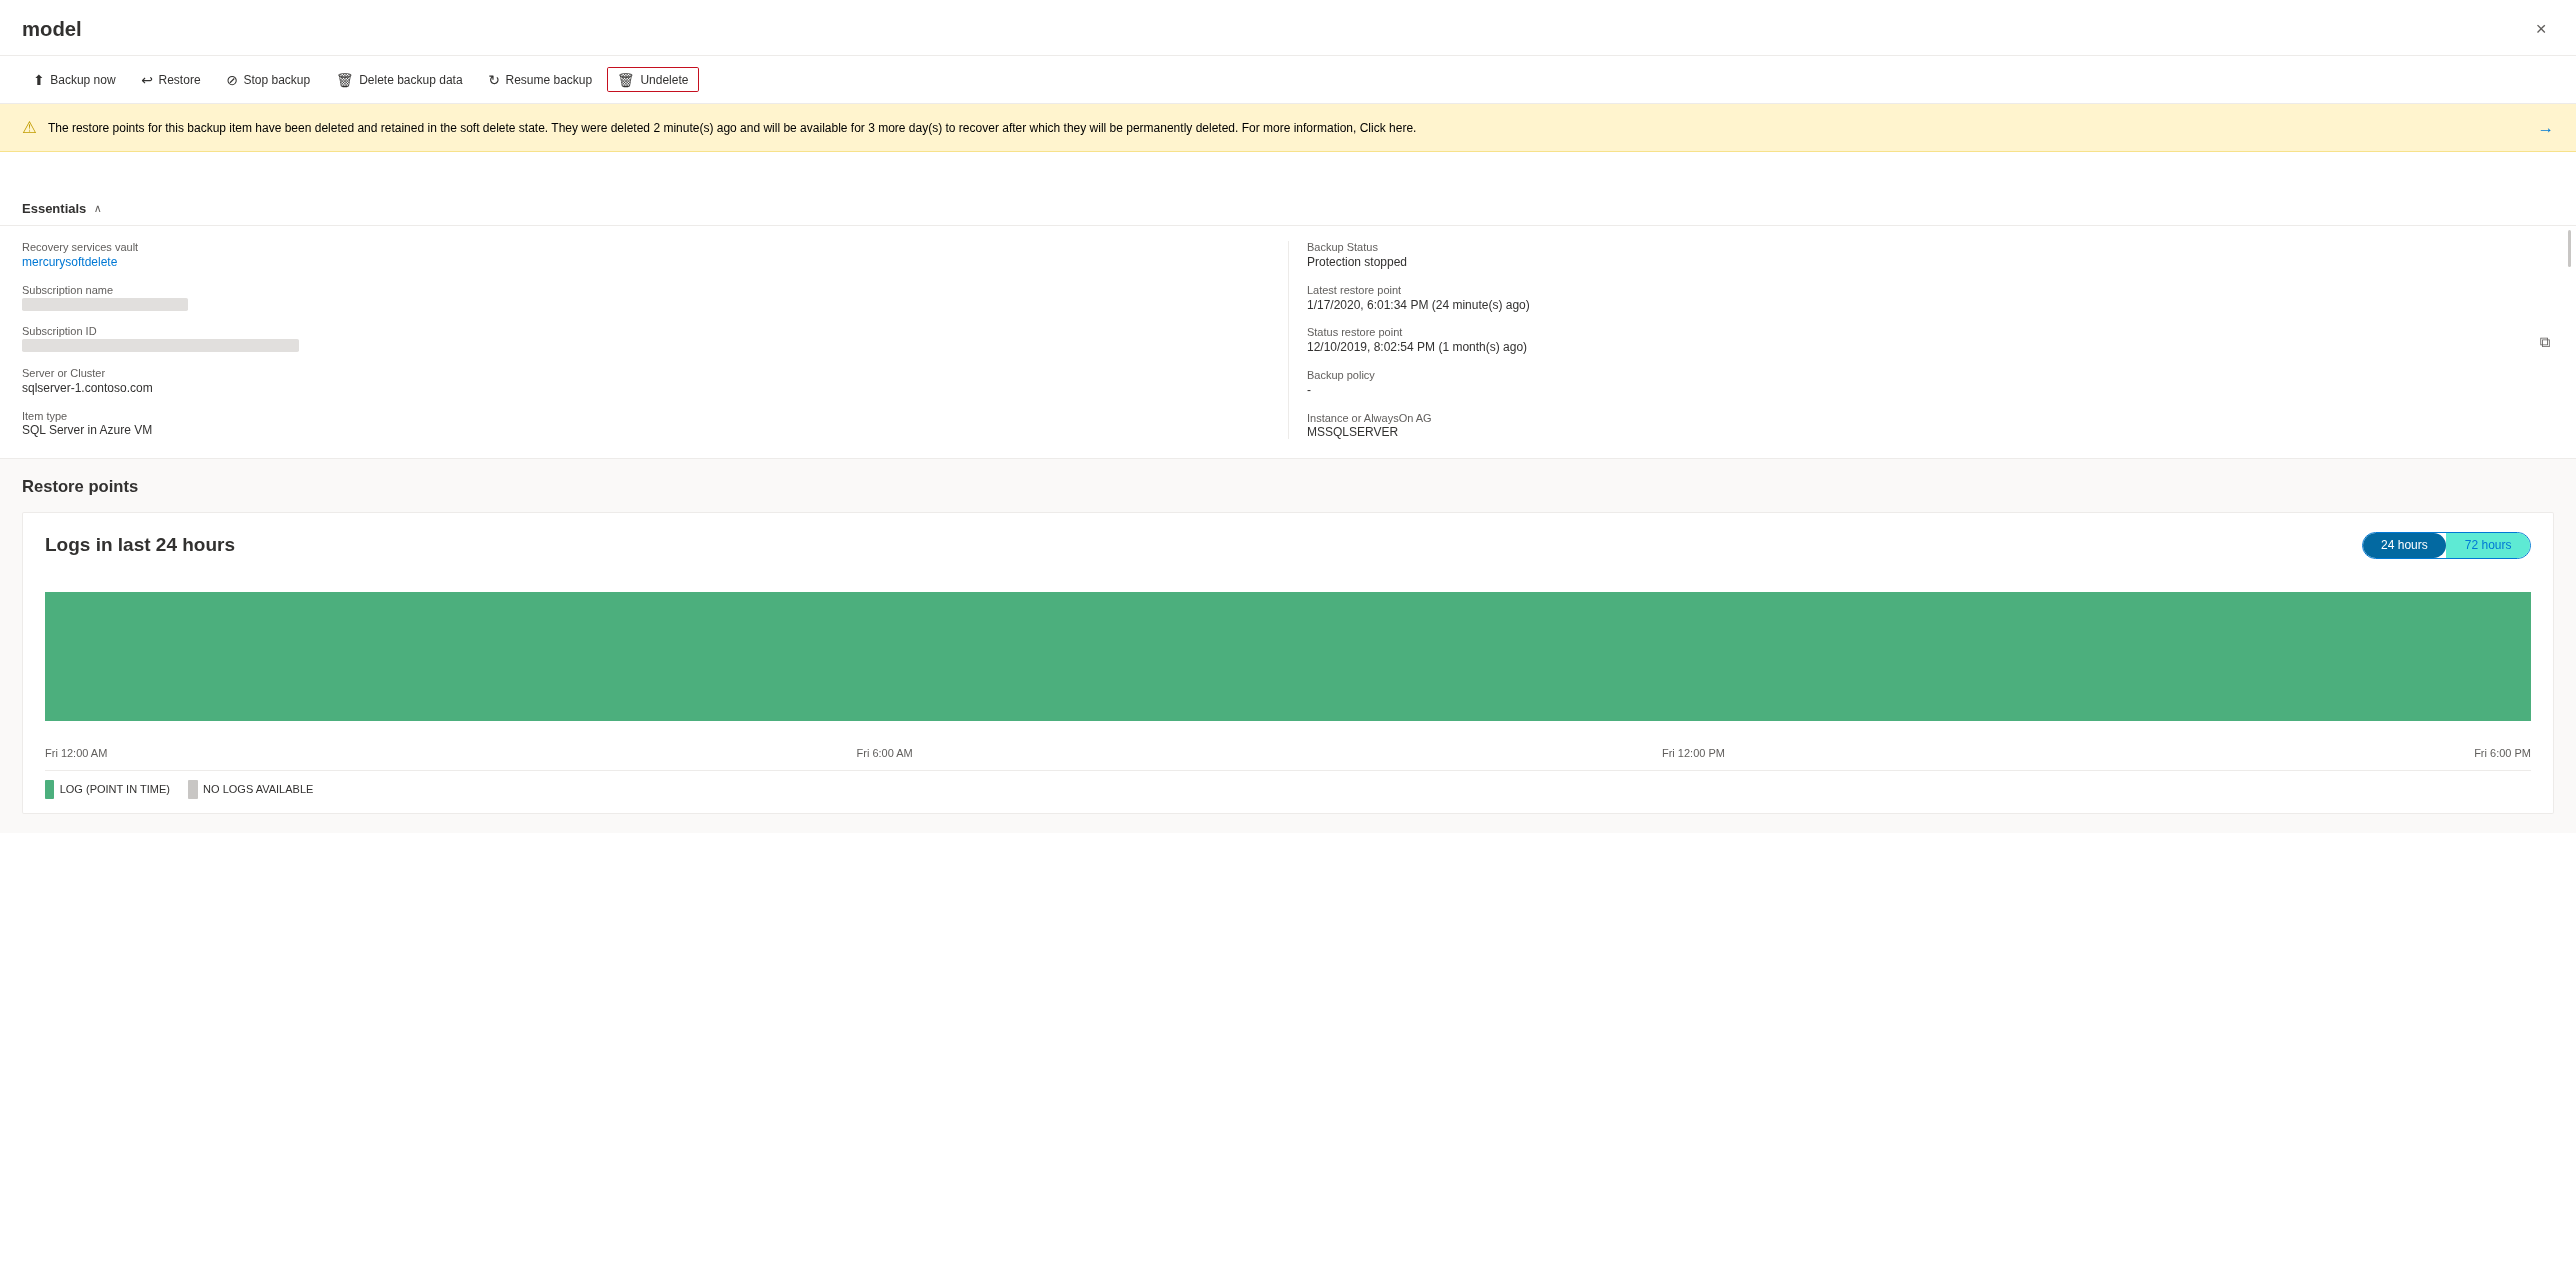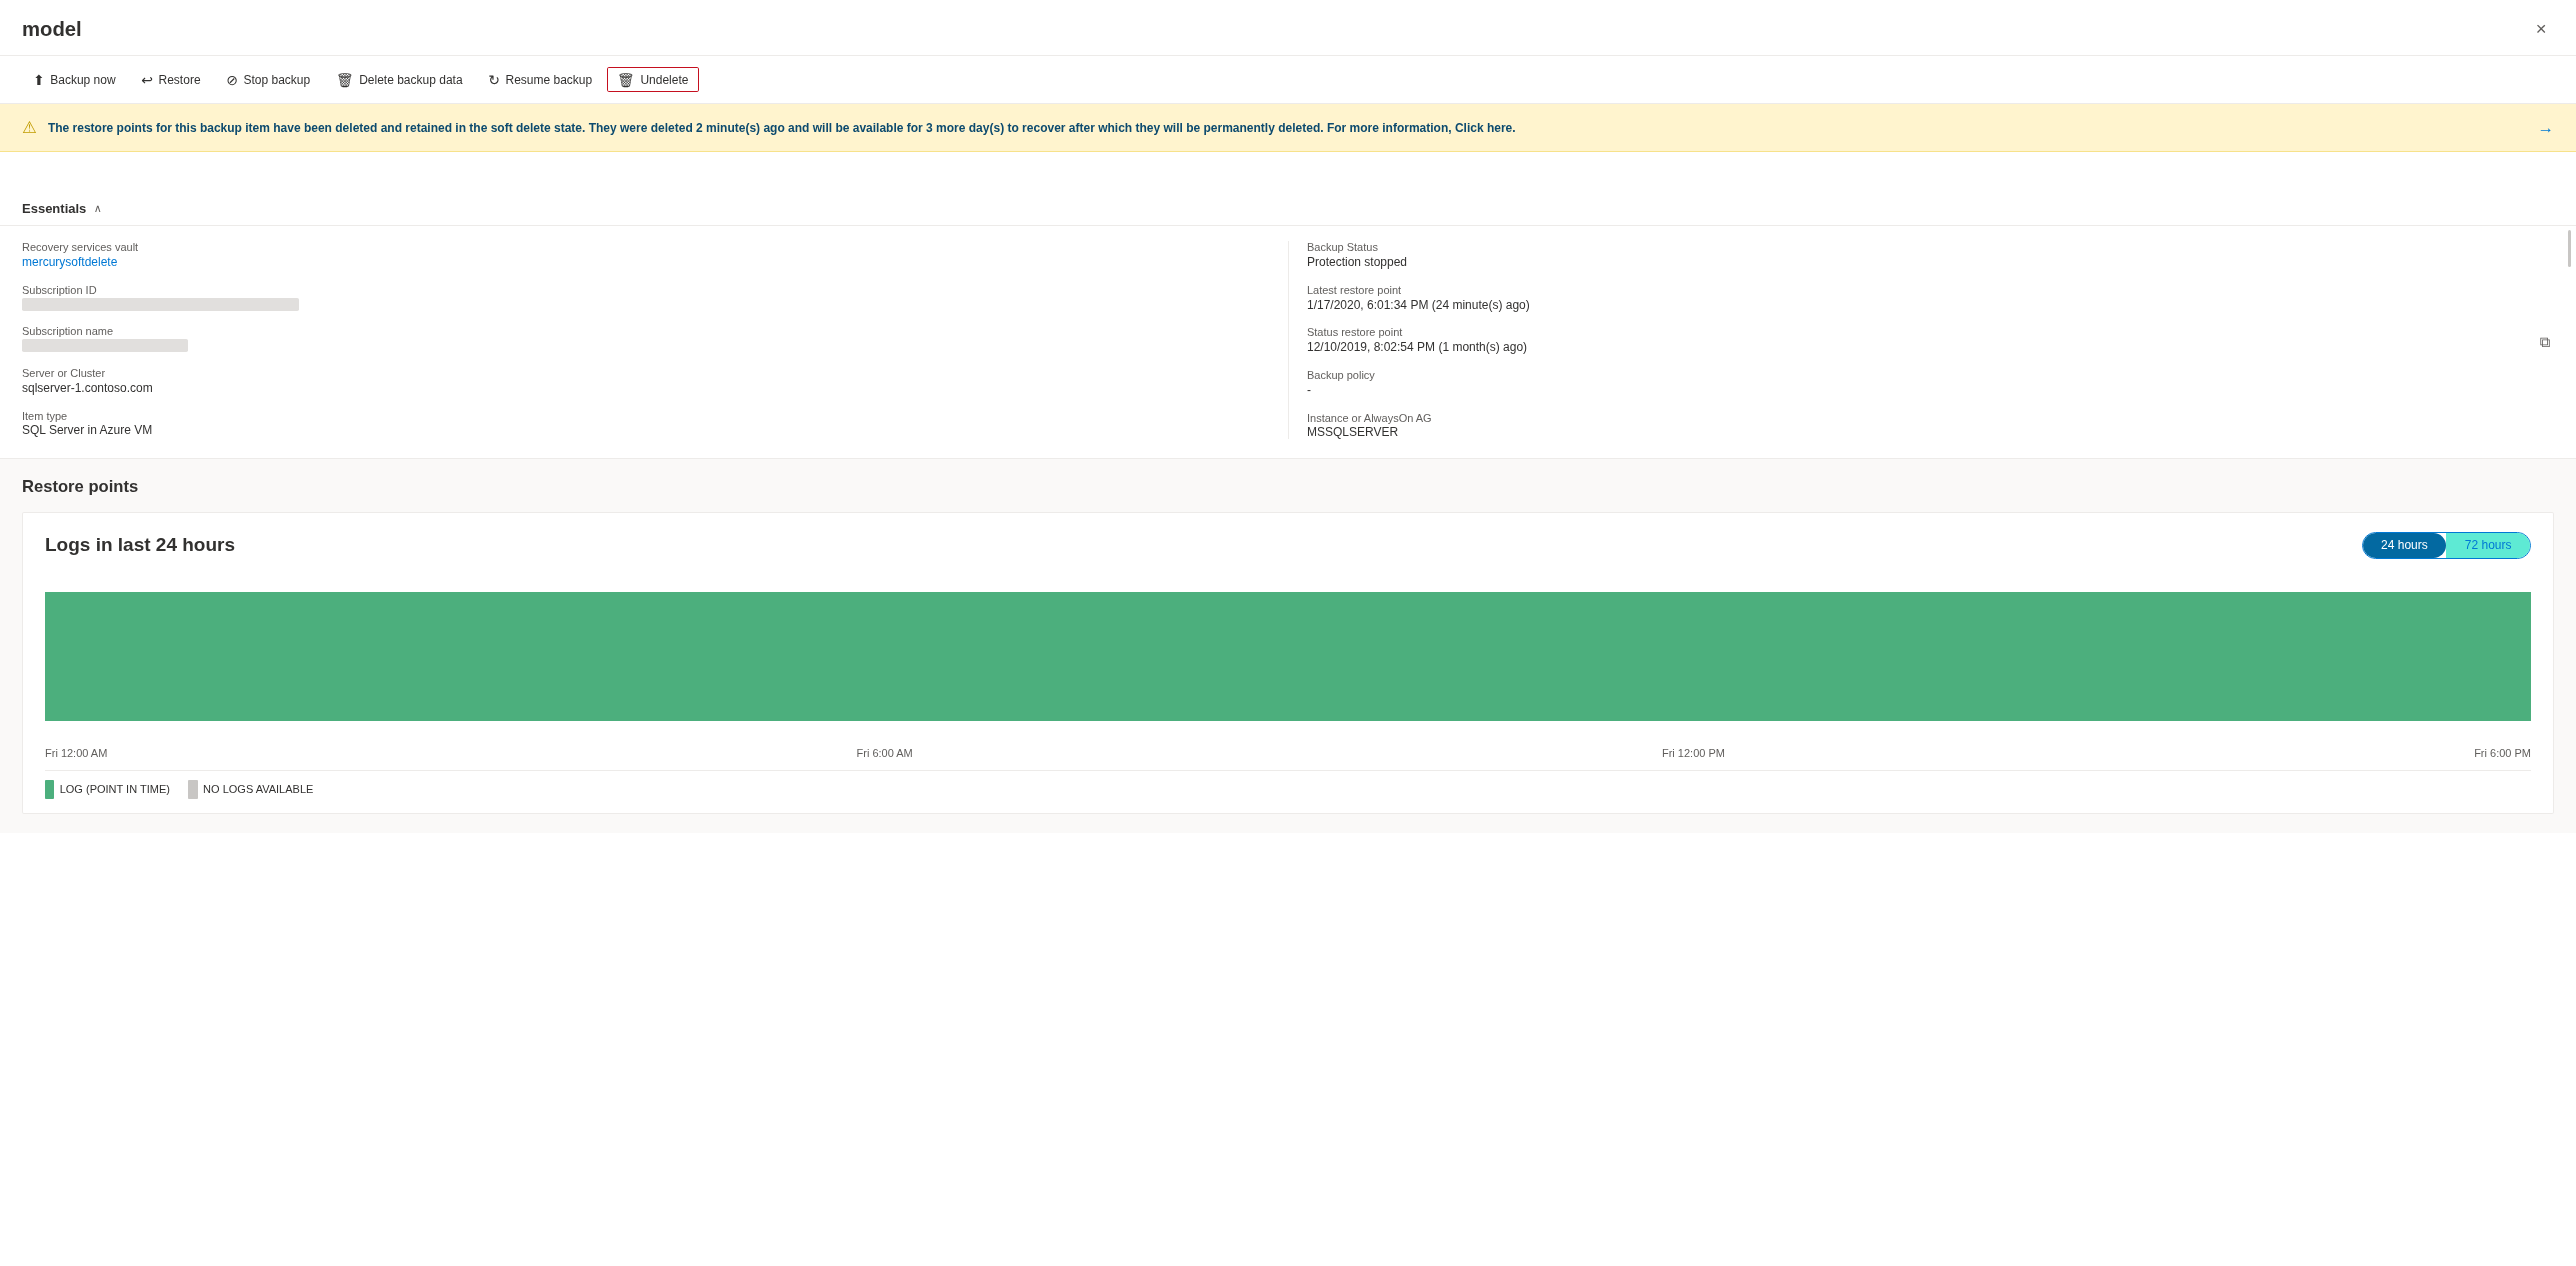--- a/index.html
+++ b/index.html
@@ -31,21 +31,21 @@
     }
     .toolbar-btn .icon { font-size: 14px; }
 
     
     .warning-banner {
       background: #fff4ce; border-bottom: 0.9px solid #f7e28b;
       padding: 9.2px 22px; display: flex; align-items: center; gap: 11px;
       min-height: 48px;
     }
     .warning-icon { color: #c19c00; font-size: 16.6px; flex-shrink: 0; }
-    .warning-text { font-size: 12px; color: #0c4a6e; flex: 1; line-height: 1.5; font-weight: bold; }
+    .warning-text { font-size: 12px; color: #000000; flex: 1; line-height: 1.5; }
     .warning-arrow { color: #0078d4; font-size: 16.6px; flex-shrink: 0; cursor: pointer; }
 
     
     .content { flex: 1; overflow-y: auto; background: #fff; margin-top: 36px; }
 
     
     .essentials-header {
       display: flex; align-items: center; gap: 7.4px;
       padding: 13px 22px 9.2px 22px; border-bottom: 0.9px solid #edebe9;
       cursor: pointer; position: relative;
@@ -176,27 +176,27 @@
     <div class="essentials-body">
 
       <div class="essentials-col">
 
         <div class="field-group">
           <span class="field-label">Recovery services vault</span>
           <a class="field-value link">mercurysoftdelete</a>
         </div>
 
         <div class="field-group">
+          <span class="field-label">Subscription name</span>
+          <span class="field-value placeholder" style="width: 166px;"></span>
+        </div>
+
+        <div class="field-group">
           <span class="field-label">Subscription ID</span>
           <span class="field-value placeholder" style="width: 277px;"></span>
-        </div>
-
-        <div class="field-group">
-          <span class="field-label">Subscription name</span>
-          <span class="field-value placeholder" style="width: 166px;"></span>
         </div>
 
         <div class="field-group">
           <span class="field-label">Server or Cluster</span>
           <span class="field-value">sqlserver-1.contoso.com</span>
         </div>
 
         <div class="field-group">
           <span class="field-label">Item type</span>
           <span class="field-value">SQL Server in Azure VM</span>

